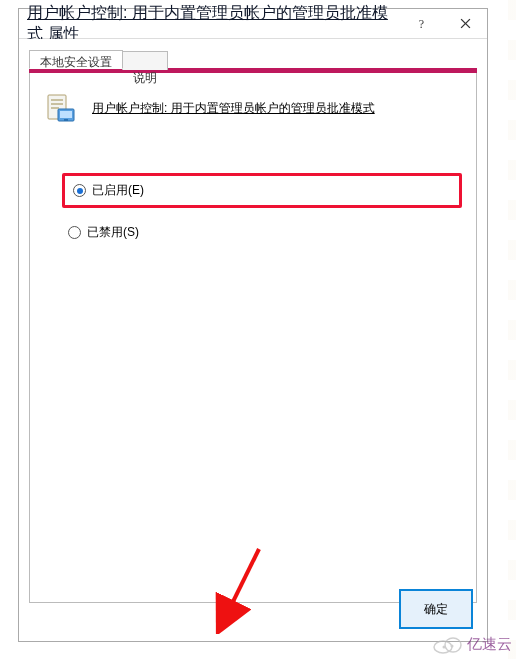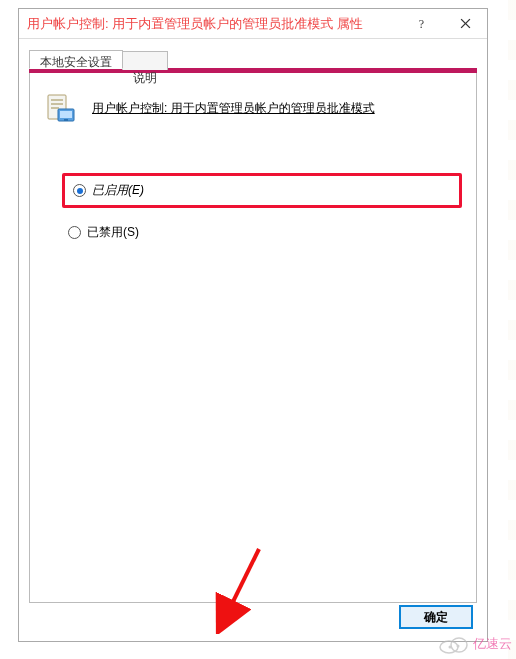--- a/index.html
+++ b/index.html
@@ -26,22 +26,23 @@
     .titlebar {
       height: 30px;
       display: flex;
       align-items: center;
       padding-left: 8px;
       border-bottom: 1px solid #ddd;
       background: #fff;
     }
     .titlebar-text {
       flex: 1;
-      font-size: 13px;
-      color: #ef4444;
+      font-size: 16px;
+      color: #0f172a;
+      text-decoration: underline;
     }
     .titlebar-btn {
       width: 44px;
       height: 29px;
       display: flex;
       align-items: center;
       justify-content: center;
       color: #333;
     }
     .titlebar-btn svg { width: 11px; height: 11px; }
@@ -105,21 +106,20 @@
       gap: 6px;
       padding: 4px 6px;
       margin-bottom: 24px;
       font-size: 12px;
     }
     .radio-row.highlighted {
       border: 3px solid #e13;
       border-radius: 2px;
       margin-bottom: 12px;
       padding: 6px 8px;
-      font-style: italic;
     }
     .radio-outer {
       width: 13px; height: 13px;
       border: 1px solid #555;
       border-radius: 50%;
       display: inline-flex;
       align-items: center; justify-content: center;
       background: #fff;
     }
     .radio-outer.checked::after {
@@ -130,28 +130,27 @@
     }
     .button-row {
       position: absolute;
       bottom: 12px;
       right: 14px;
       display: flex;
       gap: 8px;
     }
     .btn {
       min-width: 74px;
-      height: 24px;
+      height: 40px;
       background: #e1e1e1;
       border: 1px solid #adadad;
       font-size: 12px;
       font-family: inherit;
       padding: 0 12px;
       cursor: pointer;
-      font-weight: bold;
     }
     .btn.primary {
       border: 2px solid #0a84d8;
       background: #e5f1fb;
     }
     .arrow-annotation {
       position: absolute;
       left: 190px;
       top: 505px;
       pointer-events: none;
@@ -159,22 +158,22 @@
     .watermark {
       position: absolute;
       right: 4px;
       bottom: 4px;
       display: flex;
       align-items: center;
       gap: 4px;
       opacity: 0.7;
     }
     .watermark-text {
-      font-size: 13px;
-      color: #ec4899;
+      font-size: 15px;
+      color: #701a75;
       font-weight: 500;
     }
     .edge-hint {
       position: absolute;
       right: 0;
       top: 0;
       width: 8px;
       height: 100%;
       background: repeating-linear-gradient(180deg,#f0e6d0 0,#f0e6d0 20px,#fff 20px,#fff 40px);
       opacity: 0.15;

